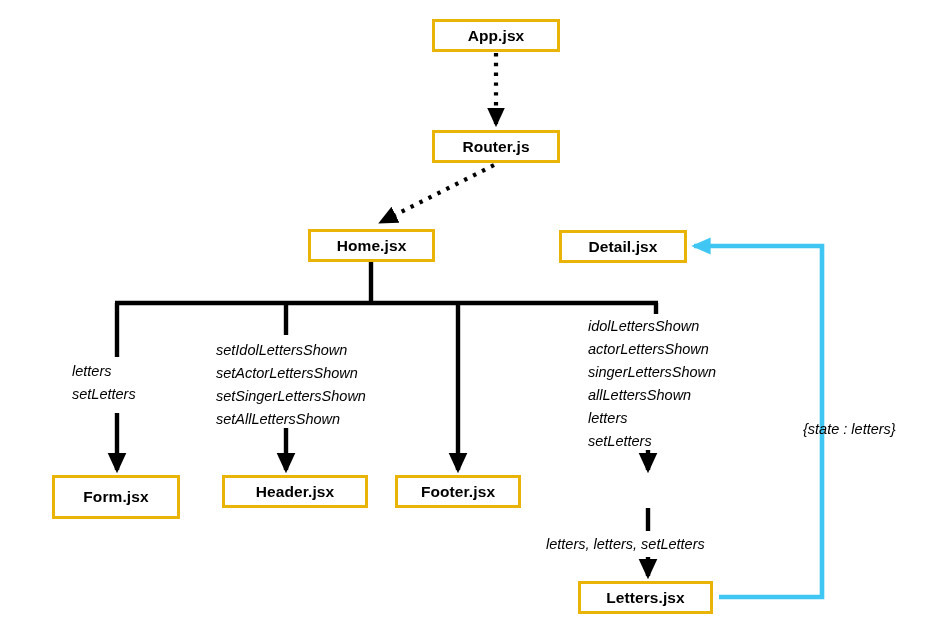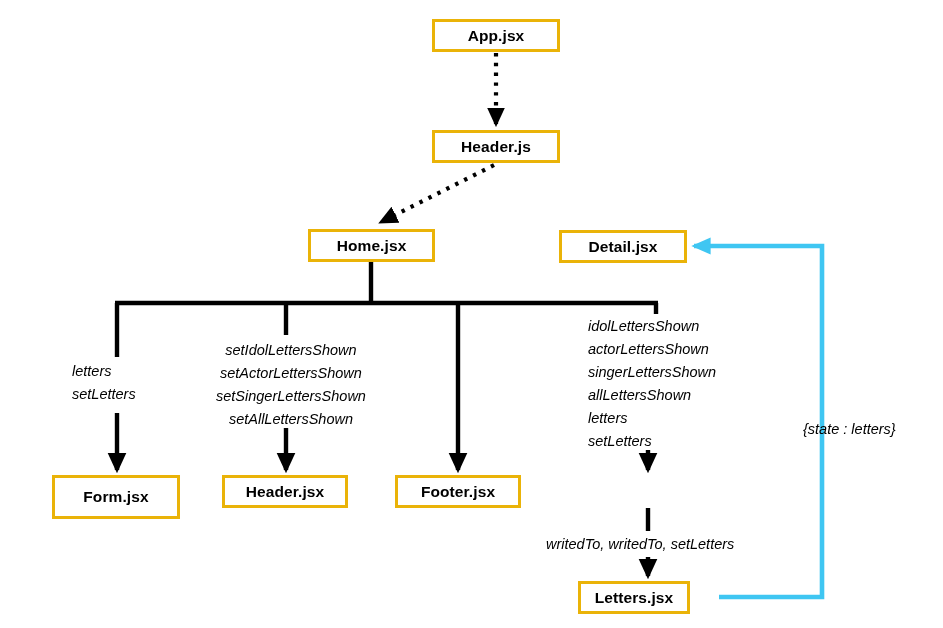--- a/index.html
+++ b/index.html
@@ -108,60 +108,60 @@
     <g>
       <path d="M 719 597 L 822 597 L 822 246 L 694 246" fill="none" stroke="#3FC6F2" stroke-width="4.6" stroke-linejoin="miter" marker-end="url(#arrow-cyan)"></path>
     </g>
   </svg>
 
   <div class="node-box" style="left:432px; top:19px; width:128px; height:33px;">
     <span>App.jsx</span>
   </div>
 
   <div class="node-box" style="left:432px; top:130px; width:128px; height:33px;">
-    <span>Header.js</span>
+    <span>Router.js</span>
   </div>
 
   <div class="node-box" style="left:559px; top:230px; width:128px; height:33px;">
     <span>Detail.jsx</span>
   </div>
 
   <div class="node-box" style="left:308px; top:229px; width:127px; height:33px;">
     <span>Home.jsx</span>
   </div>
 
   <div class="node-box" style="left:52px; top:475px; width:128px; height:44px;">
     <span>Form.jsx</span>
   </div>
 
-  <div class="node-box" style="left:222px; top:475px; width:126px; height:33px;">
+  <div class="node-box" style="left:222px; top:475px; width:146px; height:33px;">
     <span>Header.jsx</span>
   </div>
 
   <div class="node-box" style="left:395px; top:475px; width:126px; height:33px;">
     <span>Footer.jsx</span>
   </div>
 
 
-  <div class="node-box" style="left:578px; top:581px; width:112px; height:33px;">
+  <div class="node-box" style="left:578px; top:581px; width:135px; height:33px;">
     <span>Letters.jsx</span>
   </div>
 
   <div class="edge-label" style="left:72px; top:360px;">letters
 setLetters</div>
 
-  <div class="edge-label" style="left:216px; top:339px;text-align:center;">setIdolLettersShown
+  <div class="edge-label" style="left:216px; top:339px;">setIdolLettersShown
 setActorLettersShown
 setSingerLettersShown
 setAllLettersShown</div>
 
   <div class="edge-label" style="left:588px; top:315px;">idolLettersShown
 actorLettersShown
 singerLettersShown
 allLettersShown
 letters
 setLetters</div>
 
-  <div class="edge-label single" style="left:546px; top:536px;">writedTo, writedTo, setLetters</div>
+  <div class="edge-label single" style="left:546px; top:536px;">letters, letters, setLetters</div>
 
   <div class="edge-label single" style="left:803px; top:421px;">{state : letters}</div>
 
 </div>
 
 </body></html>

